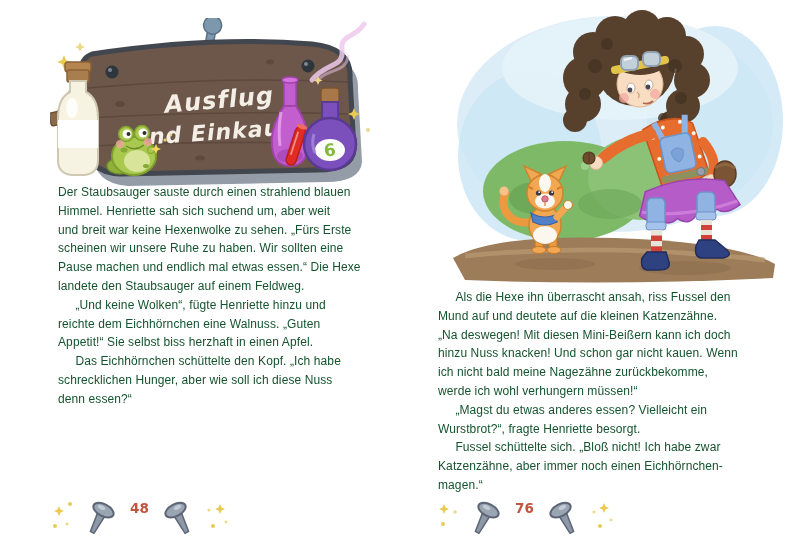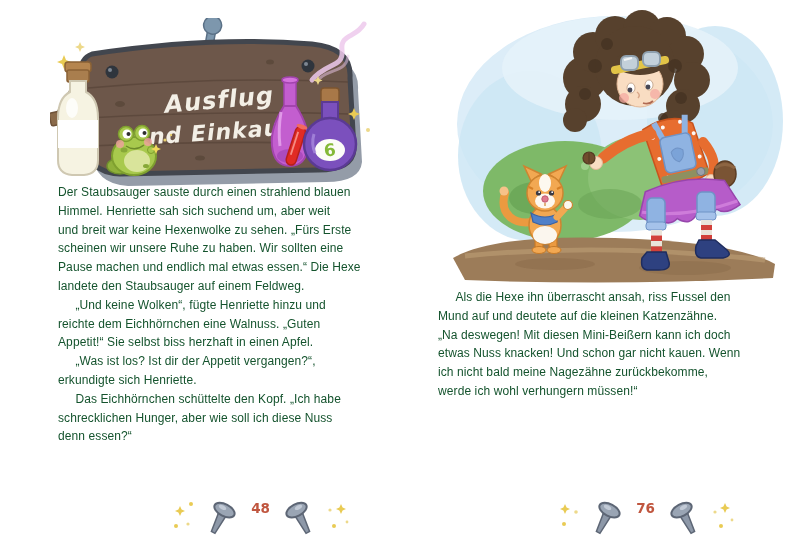--- a/index.html
+++ b/index.html
@@ -6,21 +6,21 @@
   body{
     width:800px;height:553px;position:relative;overflow:hidden;
     background:#ffffff;
     font-family:"Liberation Sans", sans-serif;
   }
   .page-text{position:absolute;color:#14532d;font-size:12px;line-height:18.8px;letter-spacing:.1px;}
   .para{white-space:pre-line;margin:0;}
   .para.indent{text-indent:1.45em;}
   .header-art{position:absolute;left:50px;top:18px;}
   .scene-art{position:absolute;left:435px;top:6px;}
-  .footer{position:absolute;top:496px;height:44px;display:flex;align-items:flex-start;justify-content:flex-end;gap:7px;width:300px;}
+  .footer{position:absolute;top:496px;height:44px;display:flex;align-items:flex-start;justify-content:flex-start;gap:7px;width:300px;}
   .footer-left{left:50px;}
   .footer-right{left:435px;}
   .page-num{font-family:"DejaVu Sans", sans-serif;font-size:13.5px;font-weight:bold;color:#c0563f;margin-top:4px;}
   .nail{margin-top:5px;}
   .nail.mirror{transform:scaleX(-1);}
   .stars{margin-top:2px;}
   svg text.title{font-family:"DejaVu Sans", sans-serif;font-style:italic;font-weight:bold;fill:#f3efe6;letter-spacing:1px;}
   svg text.chapnum{font-family:"DejaVu Sans", sans-serif;font-weight:bold;fill:#84b938;}
 </style>
 </head>
@@ -134,22 +134,20 @@
 <div class="page-text" style="left:58px;top:183px;width:322px;">
   <p class="para">Der Staubsauger sauste durch einen strahlend blauen
 Himmel. Henriette sah sich suchend um, aber weit
 und breit war keine Hexenwolke zu sehen. „Fürs Erste
 scheinen wir unsere Ruhe zu haben. Wir sollten eine
 Pause machen und endlich mal etwas essen.“ Die Hexe
 landete den Staubsauger auf einem Feldweg.</p>
   <p class="para indent">„Und keine Wolken“, fügte Henriette hinzu und
 reichte dem Eichhörnchen eine Walnuss. „Guten
 Appetit!“ Sie selbst biss herzhaft in einen Apfel.</p>
-  <p class="para indent">„Was ist los? Ist dir der Appetit vergangen?“,
-erkundigte sich Henriette.</p>
   <p class="para indent">Das Eichhörnchen schüttelte den Kopf. „Ich habe
 schrecklichen Hunger, aber wie soll ich diese Nuss
 denn essen?“</p>
 </div>
 
 <div class="footer footer-left">
   <svg class="stars" width="26" height="34" viewBox="0 0 26 34">
     <path d="M9 8 L10.6 11.4 L14 13 L10.6 14.6 L9 18 L7.4 14.6 L4 13 L7.4 11.4 Z" fill="#e9cb54"></path>
     <circle cx="20" cy="6" r="2" fill="#e9cb54"></circle>
       <circle cx="17" cy="26" r="1.6" fill="#edd98a"></circle>
@@ -335,23 +333,28 @@
       </g>
       <path d="M264 234 L280 234 L292 244 Q298 250 288 252 L266 252 Q259 251 261 240 Z" fill="#2e4180" stroke="#1f2d5e" stroke-width="1.5"></path>
     </g>
   </g>
 </svg>
 
 <div class="page-text" style="left:438px;top:288px;width:332px;">
   <p class="para indent">Als die Hexe ihn überrascht ansah, riss Fussel den
 Mund auf und deutete auf die kleinen Katzenzähne.
 „Na deswegen! Mit diesen Mini-Beißern kann ich doch
-etwas Nuss knacken! Und schon gar nicht kauen. Wenn
+hinzu Nuss knacken! Und schon gar nicht kauen. Wenn
 ich nicht bald meine Nagezähne zurückbekomme,
 werde ich wohl verhungern müssen!“</p>
+  <p class="para indent">„Magst du etwas anderes essen? Vielleicht ein
+Wurstbrot?“, fragte Henriette besorgt.</p>
+  <p class="para indent">Fussel schüttelte sich. „Bloß nicht! Ich habe zwar
+Katzenzähne, aber immer noch einen Eichhörnchen-
+magen.“</p>
 </div>
 
 <div class="footer footer-right">
   <svg class="stars" width="26" height="34" viewBox="0 0 26 34">
     <path d="M9 6 L10.6 9.4 L14 11 L10.6 12.6 L9 16 L7.4 12.6 L4 11 L7.4 9.4 Z" fill="#e9cb54"></path>
     <circle cx="20" cy="14" r="1.8" fill="#edd98a"></circle>
       <circle cx="8" cy="26" r="2" fill="#e9cb54"></circle>
   </svg>
   <svg class="nail" width="40" height="38" viewBox="0 0 40 38">
     <g transform="rotate(28 20 10)">

